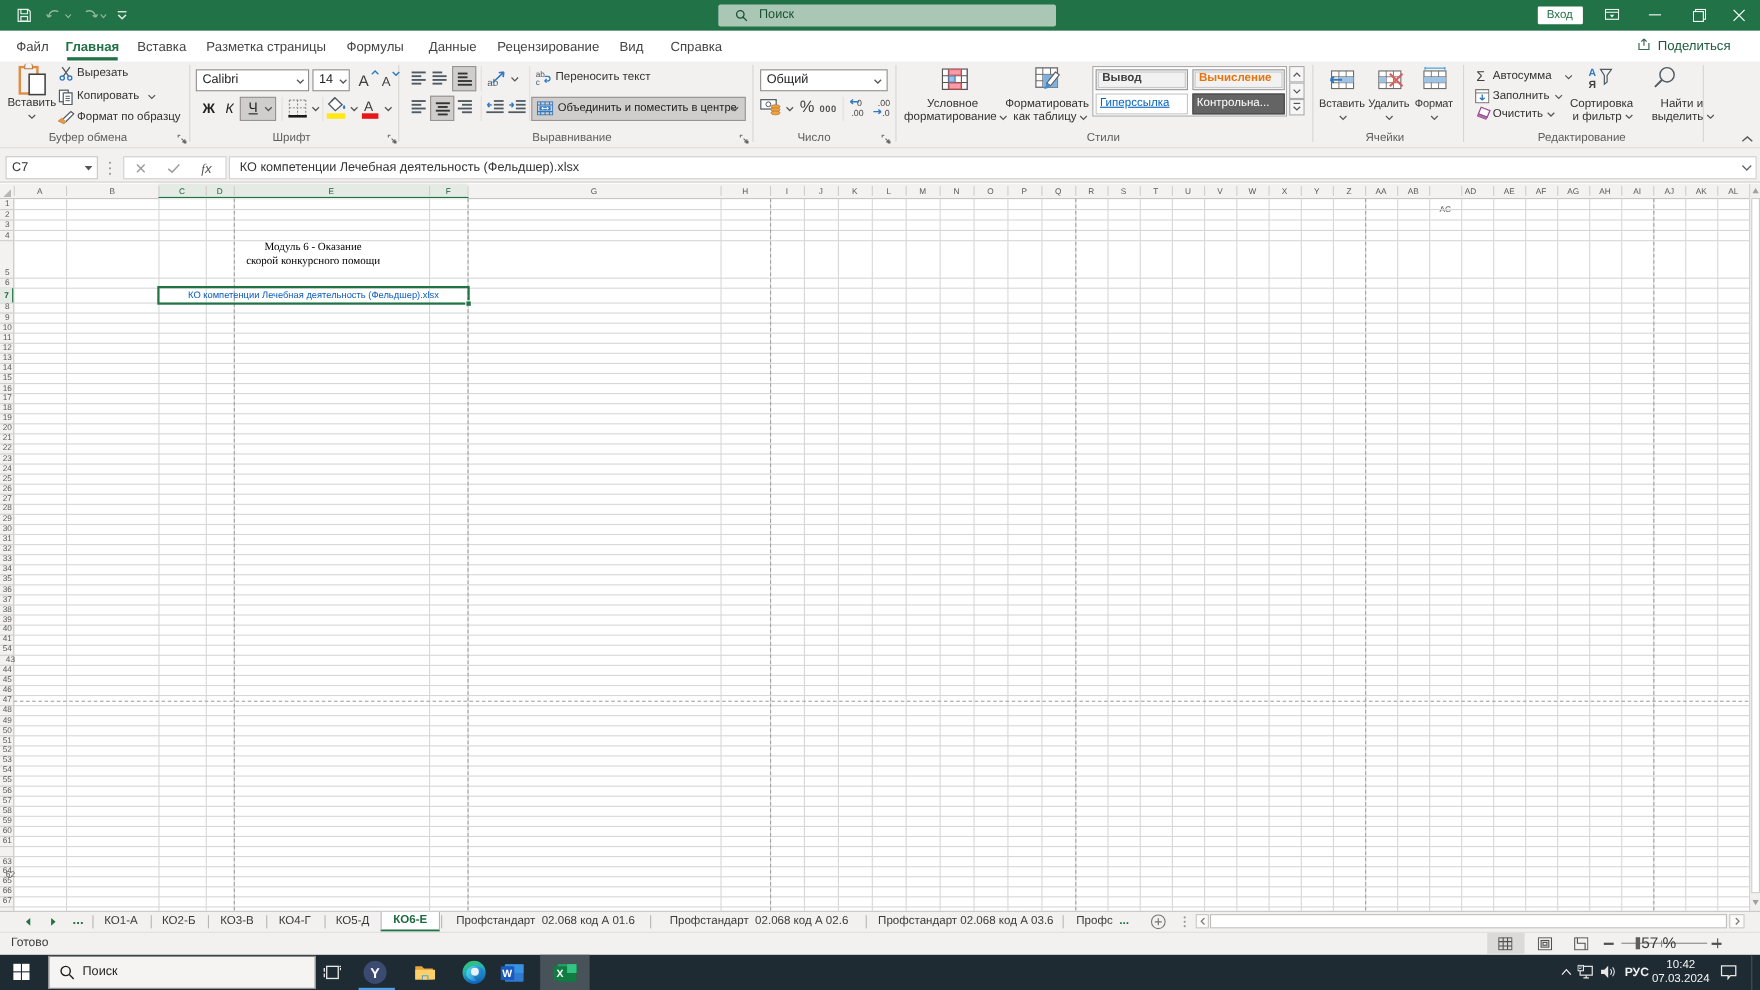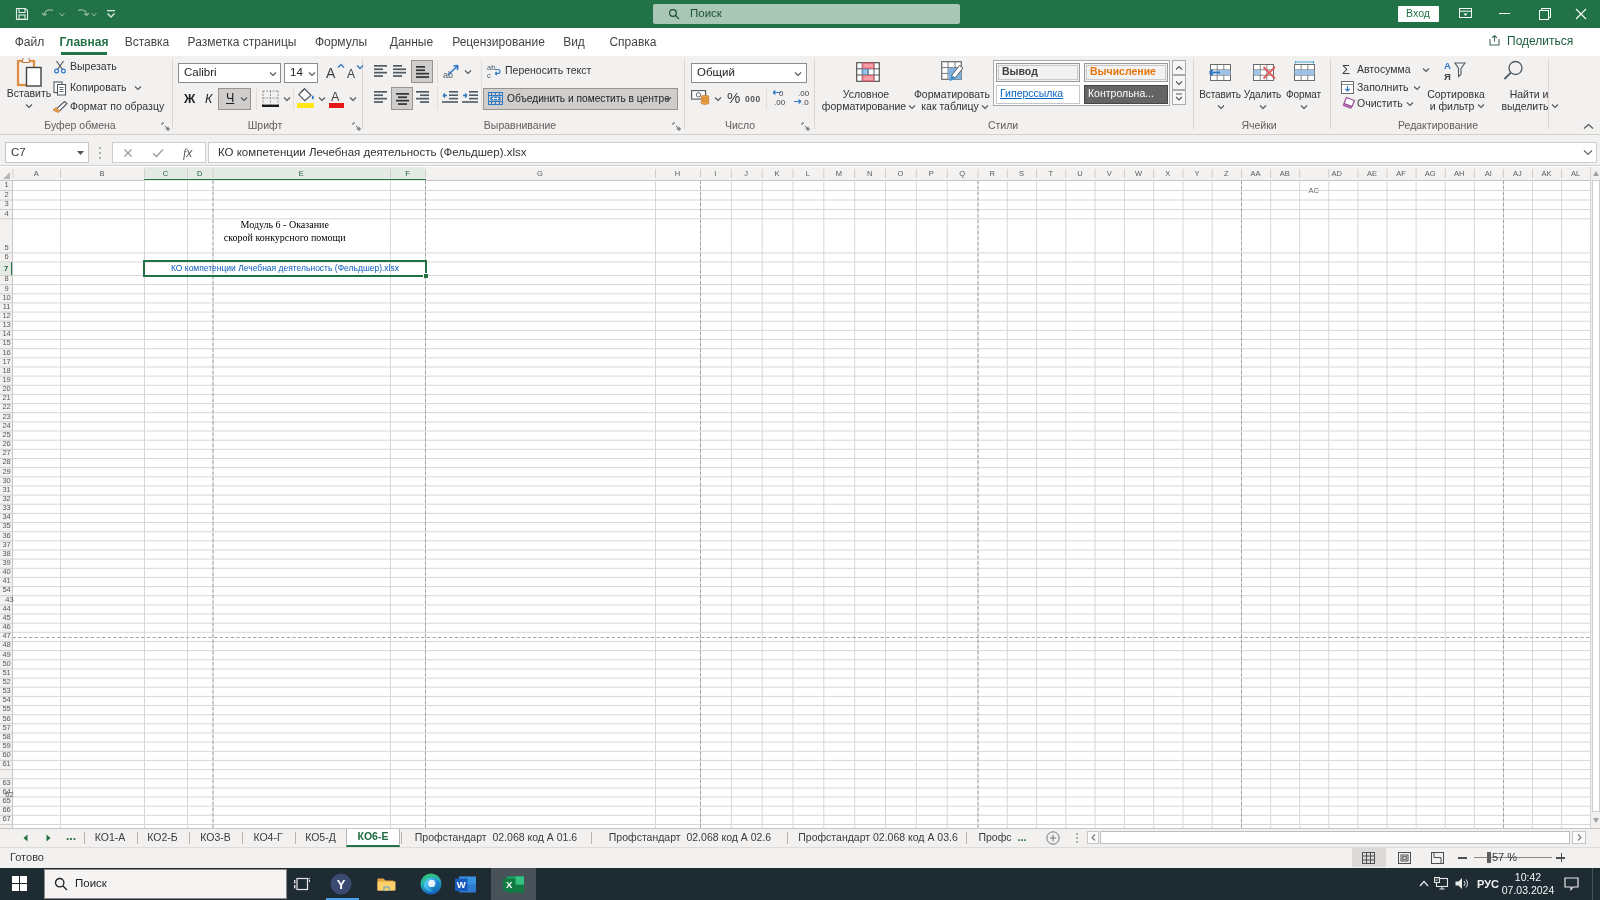--- a/index.html
+++ b/index.html
@@ -1864,21 +1864,21 @@
         <rect x="0.5" y="0.5" width="12" height="11"></rect>
         <path d="M3 0.5 v5 h7 v6"></path>
       </g>
     </svg>
     <div class="a" style="left:1458px;top:857px;width:9px;height:1.6px;background:#4f4f4f"></div>
     <div class="a" style="left:1474px;top:857px;width:78px;height:1px;background:#8a8886"></div>
     <div class="a" style="left:1510px;top:854.5px;width:1px;height:6px;background:#8a8886"></div>
     <div class="a" style="left:1487px;top:852px;width:4px;height:11px;background:#5f5d5b"></div>
     <div class="a" style="left:1556px;top:857px;width:9px;height:1.6px;background:#4f4f4f"></div>
     <div class="a" style="left:1560.5px;top:853px;width:1.6px;height:9px;background:#4f4f4f"></div>
-    <div class="a tx" style="top:849.2px;font-size:11.0px;color:#3b3b3b;line-height:16.5px;left:1492px;">57 %</div>
+    <div class="a tx" style="top:849.2px;font-size:14px;color:#3b3b3b;line-height:16.5px;left:1492px;">57 %</div>
     <div class="a" style="left:0;top:868px;width:1600px;height:32px;background:#1e2b33"></div>
     <svg class="a" style="left:12px;top:876px" width="15" height="15" viewBox="0 0 15 15">
 <g fill="#fff">
         <rect x="0" y="0" width="7" height="7"></rect>
         <rect x="8" y="0" width="7" height="7"></rect>
         <rect x="0" y="8" width="7" height="7"></rect>
         <rect x="8" y="8" width="7" height="7"></rect>
       </g>
     </svg>
     <div class="a" style="left:44px;top:869px;width:243px;height:30px;background:#f5f4f3;border:1px solid #8a8a8a"></div>

